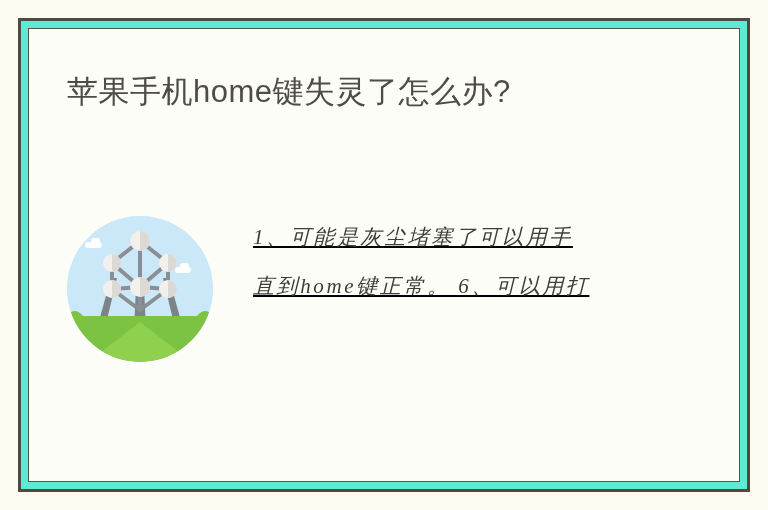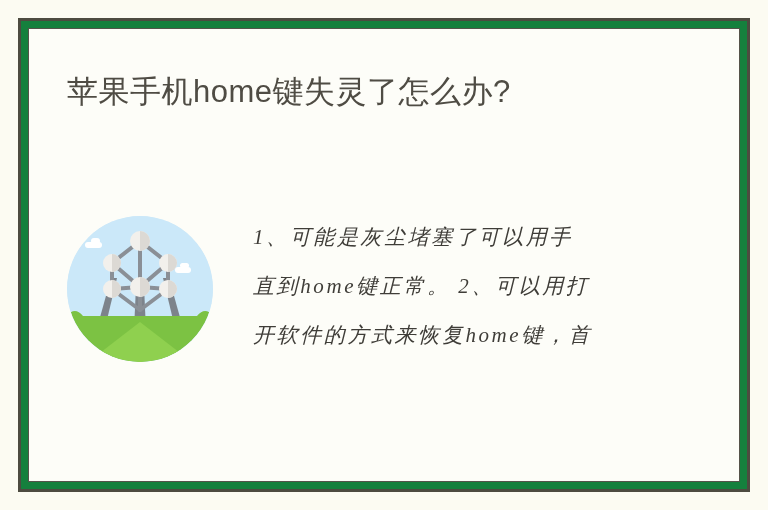--- a/index.html
+++ b/index.html
@@ -17,21 +17,21 @@
   }
 
   
   #article-card {
     position: absolute;
     left: 18px;
     top: 18px;
     width: 732px;
     height: 474px;
     border: 3px solid #4d4b40;
-    background: #15803d;
+    background: #5eead4;
   }
 
   
   #article-inner-frame {
     position: absolute;
     left: 7px;
     top: 7px;
     right: 7px;
     bottom: 7px;
     border: 1px solid #55534a;
@@ -53,20 +53,21 @@
   }
 
   
   #article-body {
     position: absolute;
     left: 38px;
     top: 182px;
     right: 30px;
     display: flex;
     align-items: flex-start;
+    text-decoration: underline;
   }
 
   
   #article-thumbnail {
     position: relative;
     flex: 0 0 auto;
     width: 146px;
     height: 146px;
     border-radius: 50%;
     overflow: hidden;
@@ -158,19 +159,18 @@
 
             <path d="M-6 112 Q 4 86 16 100 L 130 100 Q 142 86 152 112 L 152 150 L -6 150 Z" fill="#7cc243"></path>
             <polygon points="73,106 130,150 16,150" fill="#8fd04f"></polygon>
             <path d="M-6 124 L 152 124 L 152 150 L -6 150 Z" fill="#7cc243" opacity="0"></path>
           </g>
         </svg>
       </div>
 
       <div id="article-text">
         <div class="text-line">1、可能是灰尘堵塞了可以用手</div>
-        <div class="text-line">直到home键正常。 2、可以用打</div>
-        <div class="text-line">开软件的方式来恢复home键，首</div>
+        <div class="text-line">直到home键正常。 6、可以用打</div>
       </div>
 
     </div>
   </div>
 </div>
 
 </body></html>

